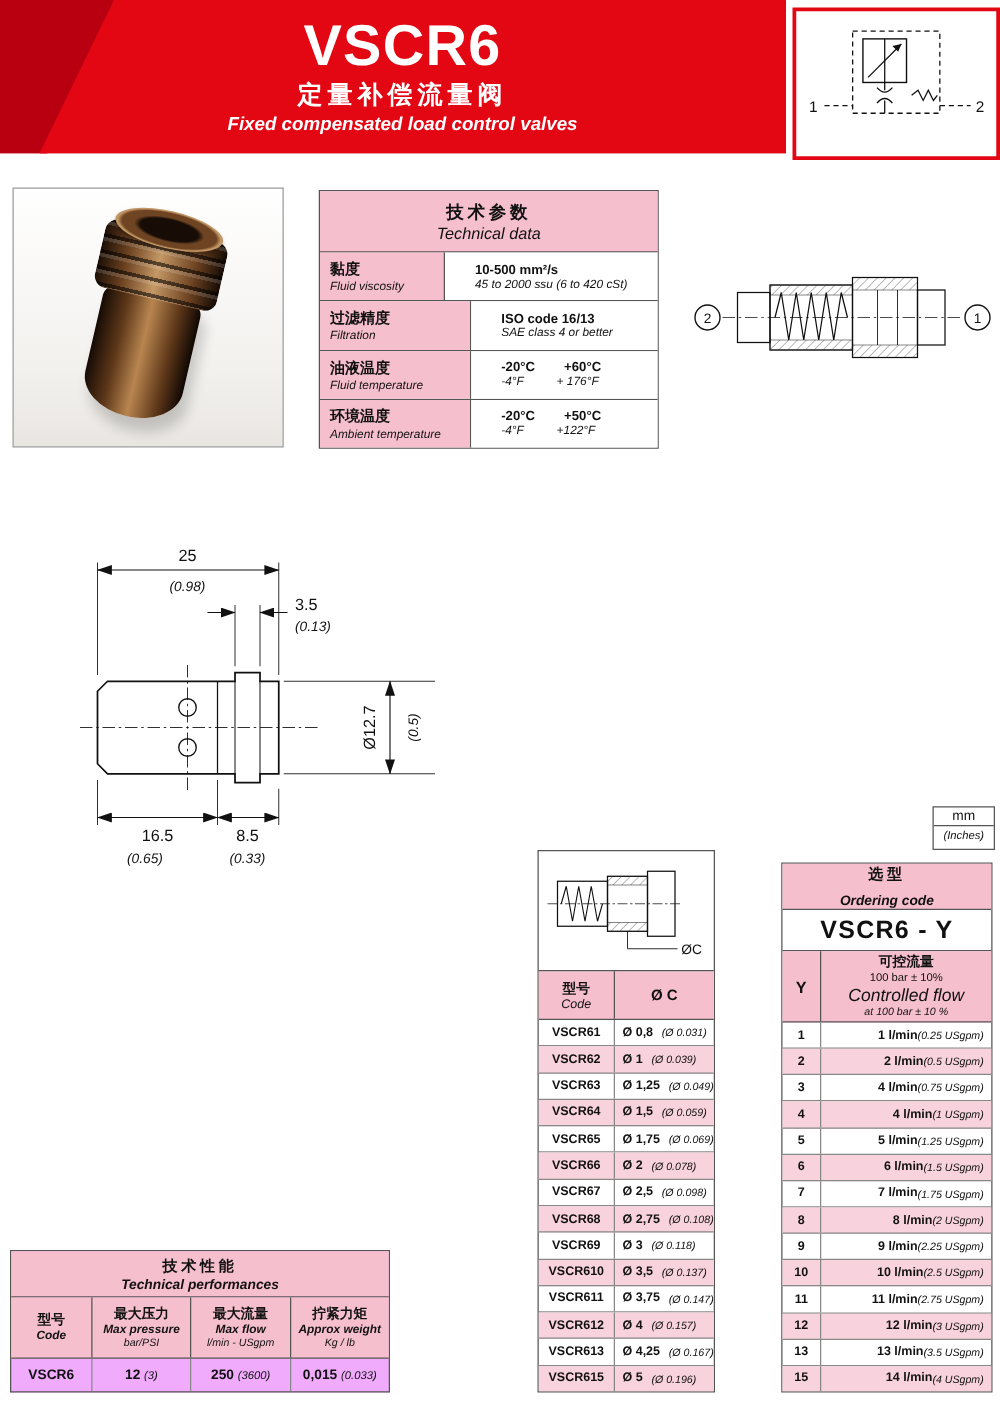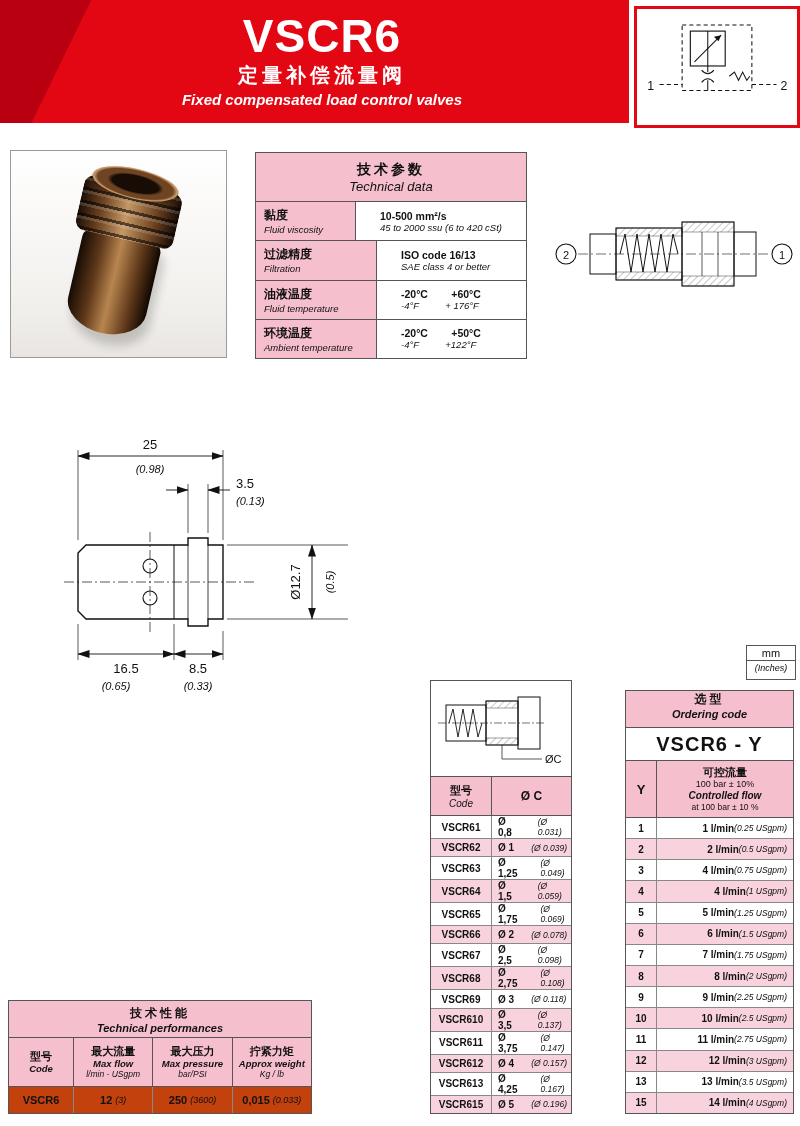--- a/index.html
+++ b/index.html
@@ -69,51 +69,51 @@
   .ct-head{height:38px;display:flex;background:#f6bfce;border-bottom:1px solid #555}
   .ct-head-c1{width:60px;border-right:1px solid #555;display:flex;flex-direction:column;align-items:center;justify-content:center}
   .ct-head-cn{font-size:11px;font-weight:bold}
   .ct-head-en{font-size:10px;font-style:italic}
   .ct-head-c2{flex:1;display:flex;align-items:center;justify-content:center;font-size:12px;font-weight:bold}
   .ct-rows{flex:1;display:flex;flex-direction:column}
   .ct-row{flex:1;display:flex;border-bottom:1px solid #888}
   .ct-row:last-child{border-bottom:none}
   .ct-row:nth-child(even){background:#f8d3de}
   .ct-code{width:60px;border-right:1px solid #888;display:flex;align-items:center;justify-content:center;font-size:10px;font-weight:bold}
-  .ct-dia{flex:1;display:flex;align-items:center;padding-left:6px;gap:17px}
+  .ct-dia{flex:1;display:flex;align-items:center;padding-left:6px;gap:7px}
   .ct-dia .d1{font-size:10px;font-weight:bold}
   .ct-dia .d2{font-size:8.5px;font-style:italic}
 
   
   .order-table{position:absolute;left:625px;top:690px;width:167px;height:422px;border:1px solid #555;
     display:flex;flex-direction:column;background:#fff}
-  .ot-title{height:36px;background:#f6bfce;border-bottom:1px solid #555;display:flex;flex-direction:column;align-items:center;justify-content:flex-start}
+  .ot-title{height:36px;background:#f6bfce;border-bottom:1px solid #555;display:flex;flex-direction:column;align-items:center;justify-content:space-between}
   .ot-title-cn{font-size:12px;font-weight:bold;letter-spacing:3px}
   .ot-title-en{font-size:11px;font-weight:bold;font-style:italic}
   .ot-model{height:32px;display:flex;align-items:center;justify-content:center;font-size:20px;font-weight:bold;
     border-bottom:1px solid #555;letter-spacing:1px}
   .ot-flowhead{height:56px;display:flex;background:#f6bfce;border-bottom:1px solid #555}
   .ot-y{width:30px;border-right:1px solid #555;display:flex;align-items:center;justify-content:center;font-size:13px;font-weight:bold}
   .ot-flow{flex:1;display:flex;flex-direction:column;align-items:center;justify-content:center;line-height:1.18;text-align:center}
   .ot-flow-cn{font-size:11px;font-weight:bold}
   .ot-flow-tol{font-size:9px}
-  .ot-flow-en{font-size:10px;font-weight:bold;font-style:italic}
-  .ot-flow-en2{font-size:8.5px;}
+  .ot-flow-en{font-size:14px;font-weight:normal;font-style:italic}
+  .ot-flow-en2{font-size:8.5px;font-style:italic}
   .ot-rows{flex:1;display:flex;flex-direction:column}
   .ot-row{flex:1;display:flex;border-bottom:1px solid #888}
   .ot-row:last-child{border-bottom:none}
   .ot-row:nth-child(even){background:#f8d3de}
   .ot-num{width:30px;border-right:1px solid #888;display:flex;align-items:center;justify-content:center;font-size:10px;font-weight:bold}
   .ot-val{flex:1;display:flex;align-items:center;justify-content:flex-end;padding:0 6px}
   .ot-val .f1{font-size:10px;font-weight:bold}
   .ot-val .f2{font-size:8.5px;font-style:italic}
 
   
   .perf-table{position:absolute;left:8px;top:1000px;width:302px;height:112px;border:1px solid #555;
-    display:flex;flex-direction:column;background:#c2410c}
+    display:flex;flex-direction:column;background:#f0abfc}
   .pt-title{height:36px;background:#f6bfce;border-bottom:1px solid #555;display:flex;flex-direction:column;align-items:center;justify-content:center}
   .pt-title-cn{font-size:12px;font-weight:bold;letter-spacing:3px}
   .pt-title-en{font-size:11px;font-weight:bold;font-style:italic}
   .pt-cols{height:48px;display:flex;background:#f6bfce;border-bottom:1px solid #555}
   .pt-col{flex:1;border-right:1px solid #555;display:flex;flex-direction:column;align-items:center;justify-content:center;line-height:1.18;text-align:center}
   .pt-col:last-child{border-right:none}
   .pt-col.first{flex:0 0 64px}
   .pt-col-cn{font-size:11px;font-weight:bold}
   .pt-col-en{font-size:9.5px;font-weight:bold;font-style:italic}
   .pt-col-sub{font-size:8.5px;font-style:italic}
@@ -546,28 +546,28 @@
   <div class="pt-title">
     <div class="pt-title-cn">技术性能</div>
     <div class="pt-title-en">Technical performances</div>
   </div>
   <div class="pt-cols">
     <div class="pt-col first">
       <div class="pt-col-cn">型号</div>
       <div class="pt-col-en">Code</div>
     </div>
     <div class="pt-col">
+      <div class="pt-col-cn">最大压力</div>
+      <div class="pt-col-en">Max pressure</div>
+      <div class="pt-col-sub">bar/PSI</div>
+    </div>
+    <div class="pt-col">
       <div class="pt-col-cn">最大流量</div>
       <div class="pt-col-en">Max flow</div>
       <div class="pt-col-sub">l/min - USgpm</div>
-    </div>
-    <div class="pt-col">
-      <div class="pt-col-cn">最大压力</div>
-      <div class="pt-col-en">Max pressure</div>
-      <div class="pt-col-sub">bar/PSI</div>
     </div>
     <div class="pt-col">
       <div class="pt-col-cn">拧紧力矩</div>
       <div class="pt-col-en">Approx weight</div>
       <div class="pt-col-sub">Kg / lb</div>
     </div>
   </div>
   <div class="pt-data">
     <div class="pt-cell first">
       <span class="v">VSCR6</span>

